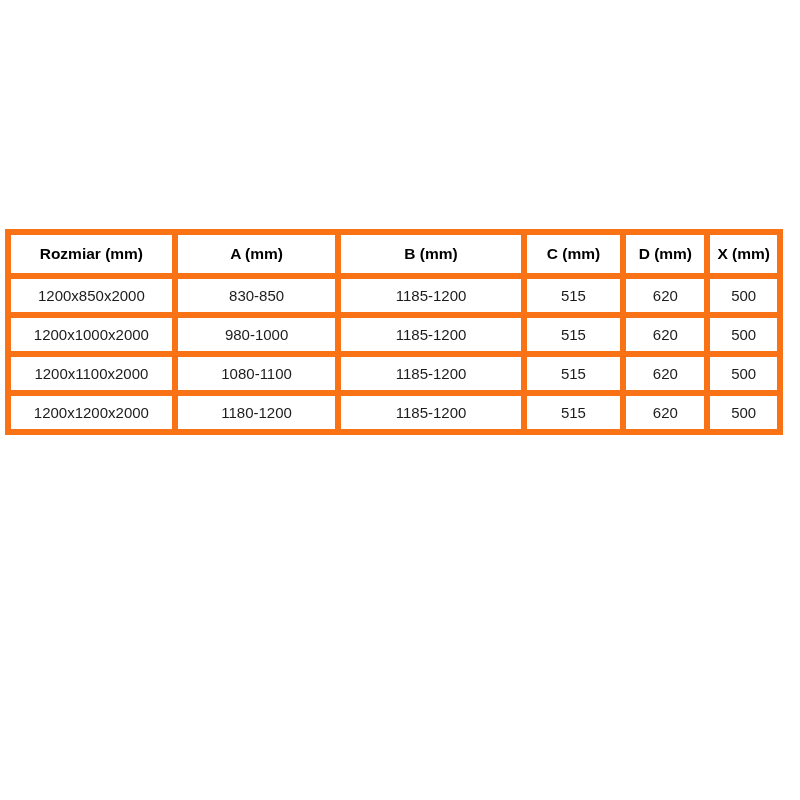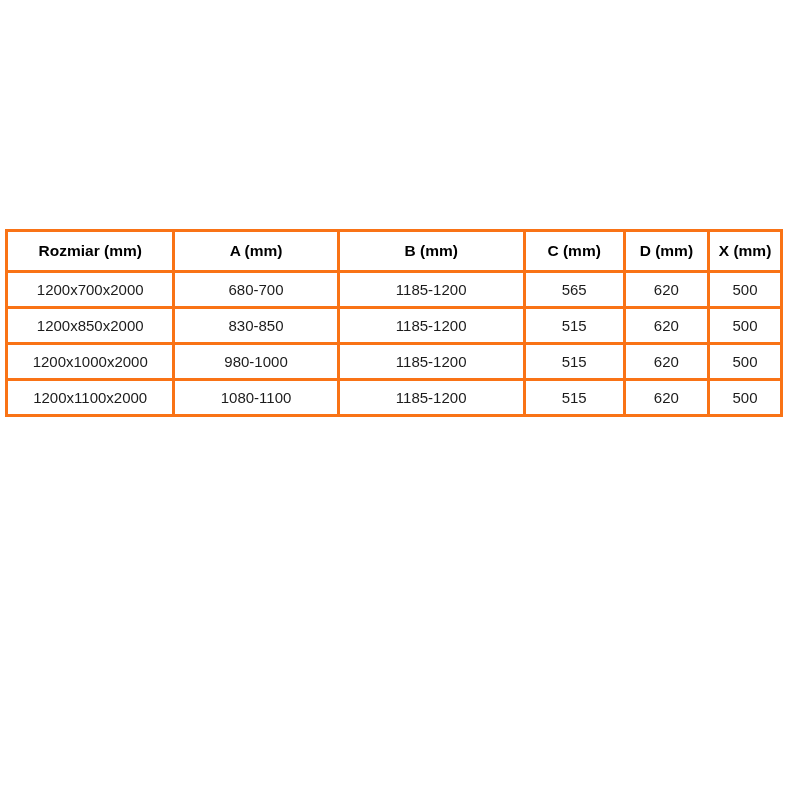--- a/index.html
+++ b/index.html
@@ -20,21 +20,21 @@
     top: 229px;
     width: 778px;
   }
   table {
     width: 100%;
     border-collapse: collapse;
     table-layout: fixed;
     background: #ffffff;
   }
   th, td {
-    border: 3px solid #f97316;
+    border: 6px solid #f97316;
     text-align: center;
     vertical-align: middle;
     padding: 0 2px;
     overflow: hidden;
     white-space: nowrap;
   }
   th {
     height: 38px;
     font-size: 15.5px;
     font-weight: bold;
@@ -65,28 +65,20 @@
           <th>Rozmiar (mm)</th>
           <th>A (mm)</th>
           <th>B (mm)</th>
           <th>C (mm)</th>
           <th>D (mm)</th>
           <th>X (mm)</th>
         </tr>
     </thead>
     <tbody>
         <tr>
-          <td>1200x700x2000</td>
-          <td>680-700</td>
-          <td>1185-1200</td>
-          <td>565</td>
-          <td>620</td>
-          <td>500</td>
-        </tr>
-        <tr>
           <td>1200x850x2000</td>
           <td>830-850</td>
           <td>1185-1200</td>
           <td>515</td>
           <td>620</td>
           <td>500</td>
         </tr>
         <tr>
           <td>1200x1000x2000</td>
           <td>980-1000</td>
@@ -96,15 +88,23 @@
           <td>500</td>
         </tr>
         <tr>
           <td>1200x1100x2000</td>
           <td>1080-1100</td>
           <td>1185-1200</td>
           <td>515</td>
           <td>620</td>
           <td>500</td>
         </tr>
+        <tr>
+          <td>1200x1200x2000</td>
+          <td>1180-1200</td>
+          <td>1185-1200</td>
+          <td>515</td>
+          <td>620</td>
+          <td>500</td>
+        </tr>
       </tbody>
   </table>
 </div>
 
 </body></html>

